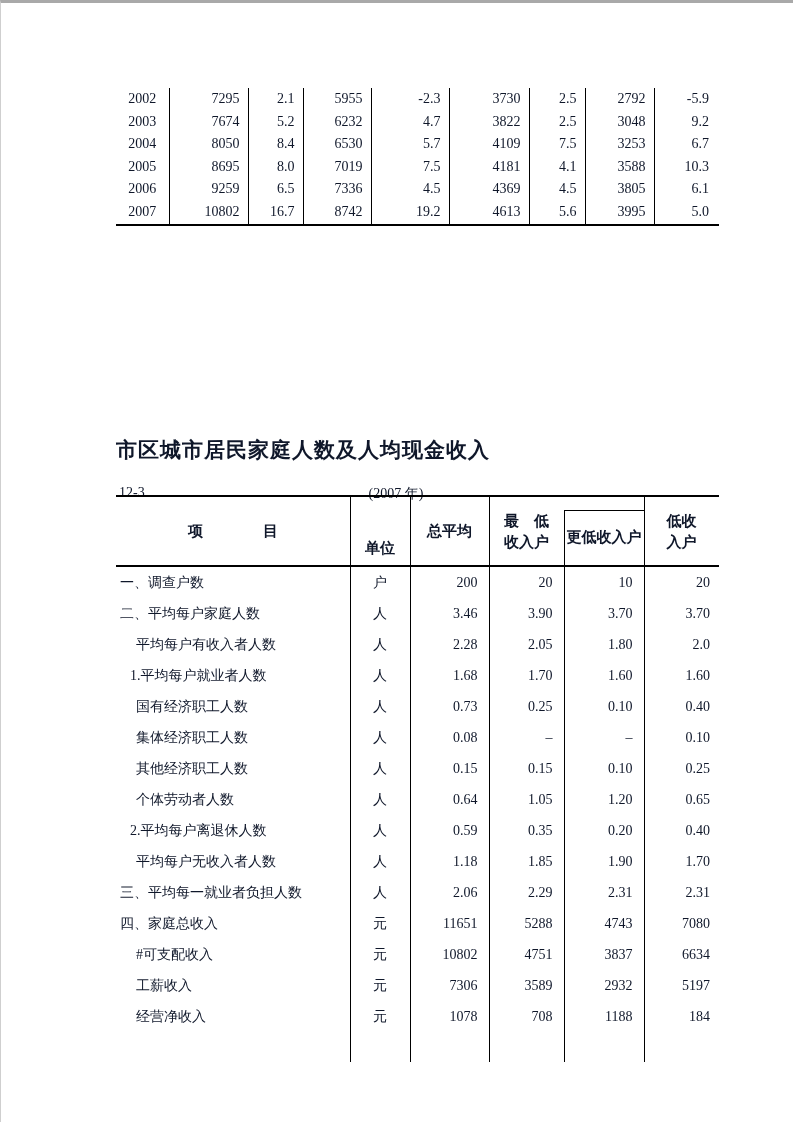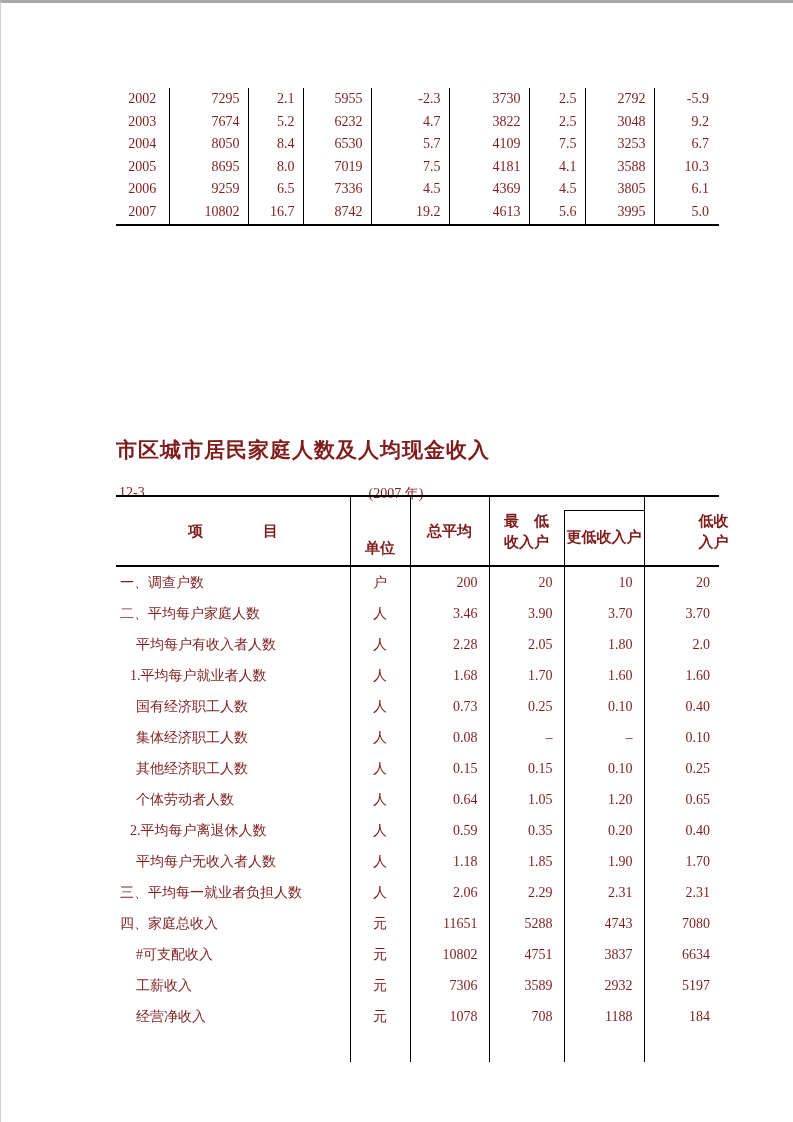--- a/index.html
+++ b/index.html
@@ -5,21 +5,21 @@
   html,body{margin:0;padding:0;background:#e8e8e8;}
   .page{
     position:relative;
     width:793px;height:1122px;
     margin:0 auto;
     background:#ffffff;
     box-sizing:border-box;
     border-top:3px solid #a9a9a9;
     border-left:1px solid #cfcfcf;
     font-family:"Liberation Serif","DejaVu Serif",serif;
-    color:#7f1d1d;
+    color:#0f172a;
     overflow:hidden;
   }
 
   
   .top-table{position:absolute;left:115px;top:85px;width:603px;border-bottom:2.5px solid #000;}
   .top-table table{border-collapse:collapse;table-layout:fixed;width:603px;}
   .top-table td{
     height:22.6px;font-size:14px;line-height:22.6px;
     text-align:right;padding:0 8px 0 0;
     border-right:1px solid #000;
@@ -50,21 +50,21 @@
   .vline{position:absolute;width:1px;background:#000;top:0;bottom:0;}
   .vline.v1{left:234px;} .vline.v2{left:294px;} .vline.v3{left:373px;} .vline.v5{left:528px;}
   .vline.v4{left:448px;top:13px;}
   .boxtop{position:absolute;left:448px;width:81px;height:1px;background:#000;top:13px;}
   .hlabel{position:absolute;display:flex;align-items:center;justify-content:center;text-align:center;}
   .h-item  {left:0;   width:234px;top:0;  height:68px;}
   .h-unit  {left:234px;width:60px;top:17px;  height:68px;}
   .h-avg   {left:294px;width:79px;top:0;  height:68px;}
   .h-lowest{left:373px;width:75px;top:0;  height:68px;line-height:21px;}
   .h-lower {left:448px;width:80px;top:13px;height:55px;font-family:Liberation Serif, serif;}
-  .h-low   {left:528px;width:75px;top:0;  height:68px;line-height:21px;margin-left:32px;}
+  .h-low   {left:528px;width:75px;top:0;  height:68px;line-height:21px;}
 
   
   .bt-body table{border-collapse:collapse;table-layout:fixed;width:603px;}
   .bt-body td{
     height:29px;font-size:14px;line-height:29px;
     border-right:1px solid #000;
     white-space:nowrap;overflow:hidden;
   }
   .bt-body td.item{text-align:left;margin-top:21px;}
   .bt-body td.item[data-indent="0"]{padding-left:4px;}

